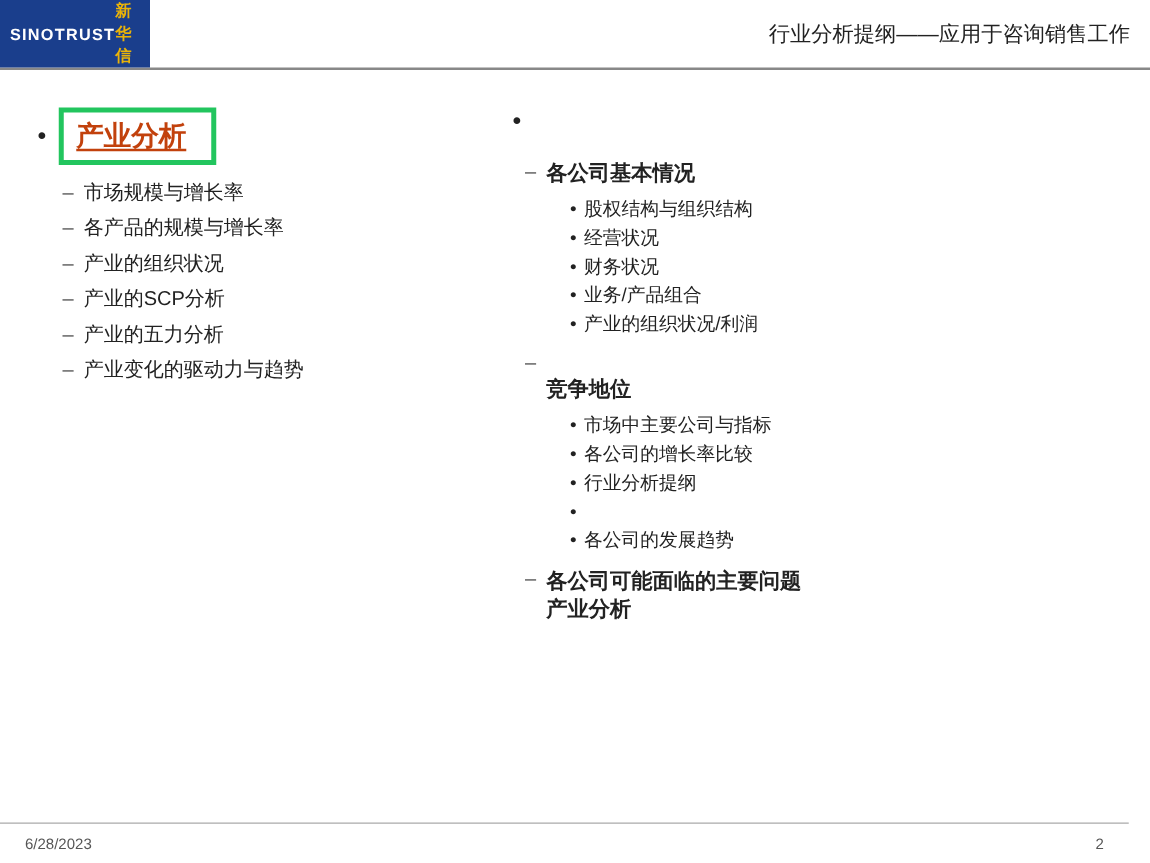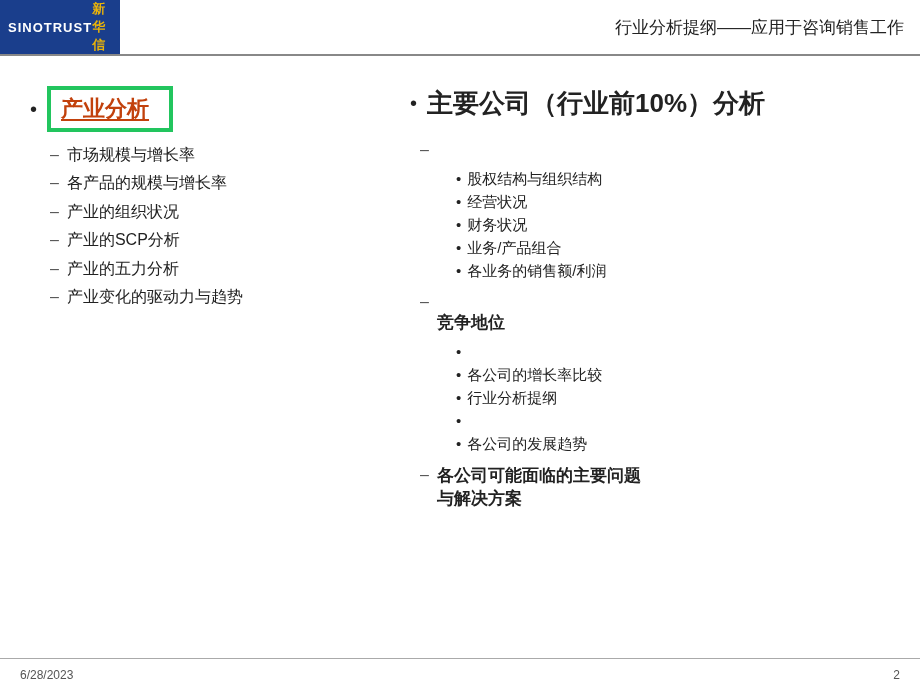--- a/index.html
+++ b/index.html
@@ -177,21 +177,21 @@
     }
     .level2-text {
       line-height: 1.4;
     }
 
     
     #footer {
       position: absolute;
       bottom: 0;
       left: 0;
-      right: 0;
+      right: 17px;
       height: 32px;
       border-top: 1px solid #aaa;
       display: flex;
       align-items: center;
       justify-content: space-between;
       padding: 0 20px;
       font-size: 12px;
       color: #555;
     }
     #footer-date {}
@@ -243,77 +243,78 @@
         <li>
           <span class="dash">–</span>
           <span class="sub-text">产业变化的驱动力与趋势</span>
         </li>
       </ul>
   </div>
 
   <div id="right-column">
     <div class="right-section-header">
       <span class="bullet-large">•</span>
-      <span class="right-section-title">主要公司（行业前10%）分析</span>
     </div>
     <ul class="right-sub-list">
 
     <li class="level1-item">
           <span class="dash">–</span>
+          <span class="level1-label" style="white-space: pre-line;">各公司基本情况</span>
         </li>
         <ul class="level2-list">
           <li class="level2-item">
             <span class="bullet-small">•</span>
             <span class="level2-text">股权结构与组织结构</span>
           </li>
           <li class="level2-item">
             <span class="bullet-small">•</span>
             <span class="level2-text">经营状况</span>
           </li>
           <li class="level2-item">
             <span class="bullet-small">•</span>
             <span class="level2-text">财务状况</span>
           </li>
           <li class="level2-item">
             <span class="bullet-small">•</span>
             <span class="level2-text">业务/产品组合</span>
           </li>
           <li class="level2-item">
             <span class="bullet-small">•</span>
-            <span class="level2-text">各业务的销售额/利润</span>
+            <span class="level2-text">产业的组织状况/利润</span>
           </li>
         </ul>
         <li class="level1-item">
           <span class="dash">–</span>
           <span class="level1-label" style="white-space: pre-line; margin-top: 20px;">竞争地位</span>
         </li>
         <ul class="level2-list">
           <li class="level2-item">
             <span class="bullet-small">•</span>
+            <span class="level2-text">市场中主要公司与指标</span>
           </li>
           <li class="level2-item">
             <span class="bullet-small">•</span>
             <span class="level2-text">各公司的增长率比较</span>
           </li>
           <li class="level2-item">
             <span class="bullet-small">•</span>
             <span class="level2-text">行业分析提纲</span>
           </li>
           <li class="level2-item">
             <span class="bullet-small">•</span>
           </li>
           <li class="level2-item">
             <span class="bullet-small">•</span>
             <span class="level2-text">各公司的发展趋势</span>
           </li>
         </ul>
         <li class="level1-item">
           <span class="dash">–</span>
           <span class="level1-label" style="white-space: pre-line;">各公司可能面临的主要问题
-与解决方案</span>
+产业分析</span>
         </li>
       </ul>
   </div>
 
 </div>
 
 <div id="footer">
   <span id="footer-date">6/28/2023</span>
   <span id="footer-page">2</span>
 </div>

